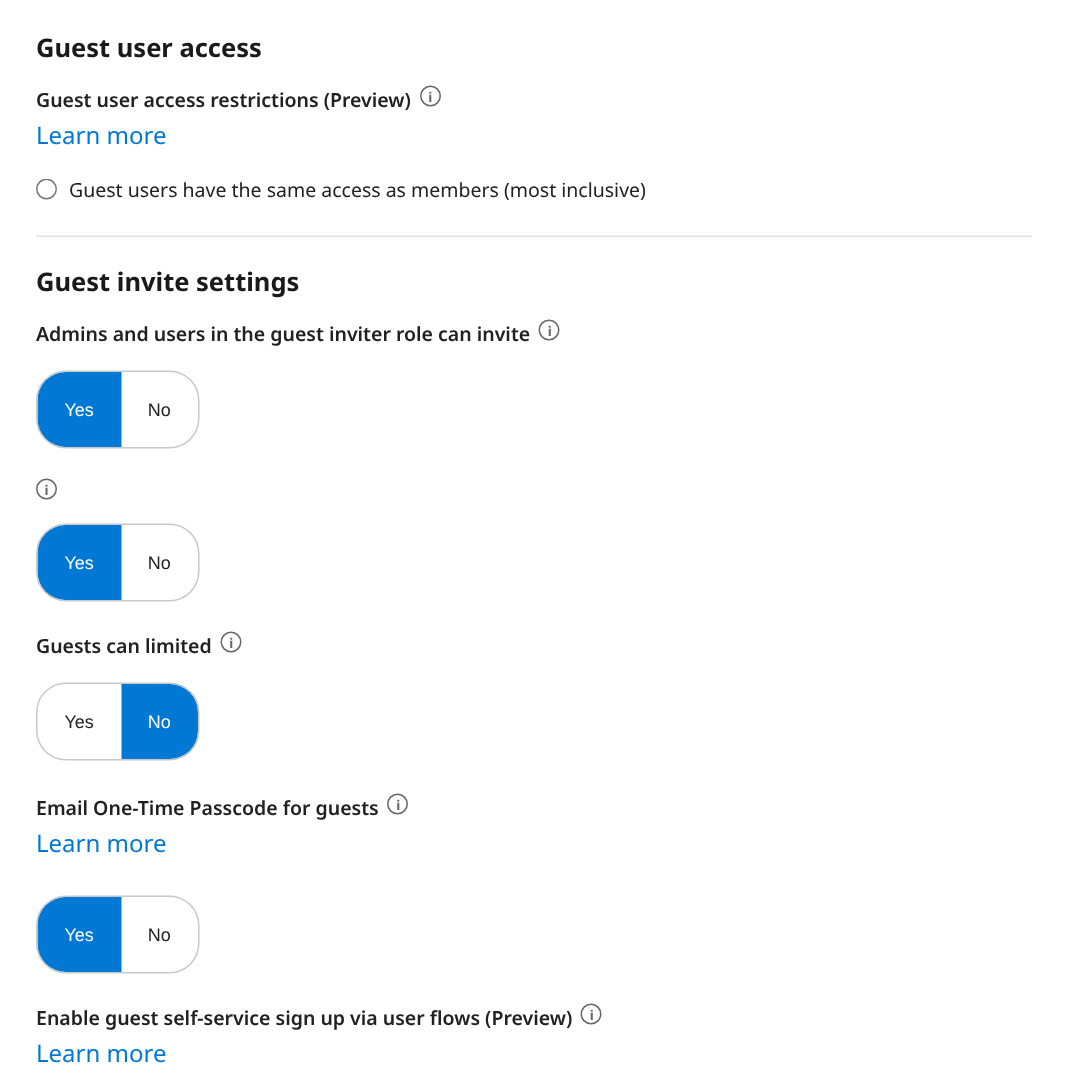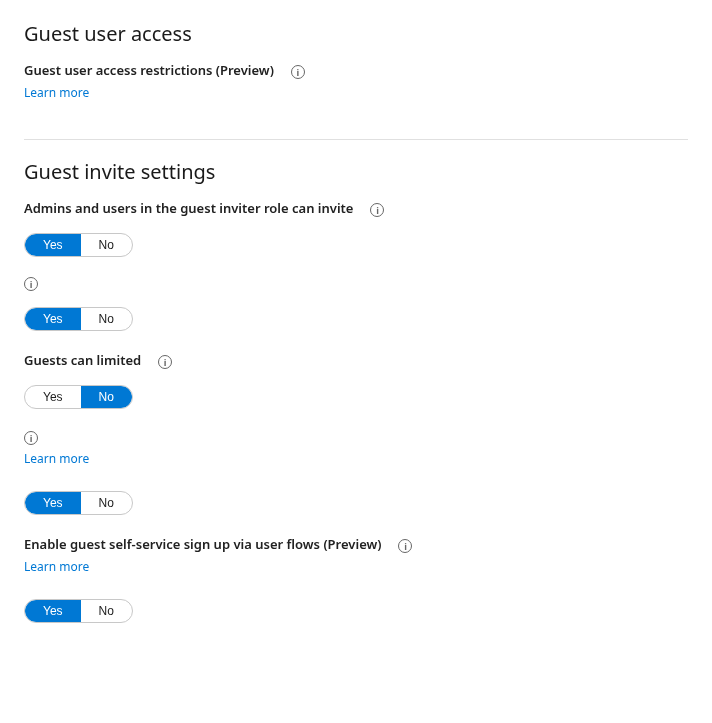--- a/index.html
+++ b/index.html
@@ -6,43 +6,43 @@
     body {
       font-family: 'Segoe UI', system-ui, sans-serif;
       font-size: 13px;
       color: #212121;
       background: #fff;
       padding: 20px 24px;
       max-width: 712px;
     }
 
     .section-title {
-      font-size: 20px;
-      font-weight: 400;
+      font-size: 17px;
+      font-weight: 700;
       color: #1a1a1a;
       margin-bottom: 14px;
     }
 
     .sub-section {
       margin-bottom: 22px;
     }
 
     .field-label {
       font-size: 13px;
       font-weight: 600;
       margin-bottom: 4px;
       display: flex;
-      align-items: flex-end;
-      gap: 17px;
+      align-items: flex-start;
+      gap: 6px;
     }
 
     .learn-more {
       color: #0078d4;
       text-decoration: none;
-      font-size: 12px;
+      font-size: 16px;
       display: inline-block;
       margin-bottom: 8px;
       font-weight: 400;
     }
 
     .radio-group {
       display: flex;
       flex-direction: column;
       gap: 6px;
       margin-top: 8px;
@@ -88,21 +88,21 @@
     
     .toggle-group {
       display: inline-flex;
       border: 1.5px solid #c8c8c8;
       border-radius: 20px;
       overflow: hidden;
       margin-top: 8px;
     }
 
     .toggle-btn {
-      padding: 4px 18px;
+      padding: 18px 18px;
       font-size: 12px;
       font-weight: 500;
       border: none;
       cursor: pointer;
       background: transparent;
       color: #212121;
       transition: background 0.15s, color 0.15s;
       border-radius: 0;
     }
 
@@ -138,20 +138,24 @@
   <div class="section-title">Guest user access</div>
 
   <div class="field-label">
     <span>Guest user access restrictions (Preview)</span>
     <span class="info-icon">i</span>
   </div>
 
   <a class="learn-more" href="#">Learn more</a>
 
   <div class="radio-group">
+    <label class="radio-item">
+      <input type="radio" name="guestAccess" style="">
+      <span>Guest users have the same access as members (most inclusive)</span>
+    </label>
   </div>
 </div>
 
 <hr class="divider">
 
 <div class="sub-section">
   <div class="section-title">Guest invite settings</div>
 
   <div class="invite-setting-block">
     <div class="field-label">
@@ -187,20 +191,21 @@
       <div class="toggle-group">
         <button class="toggle-btn">Yes</button>
         <button class="toggle-btn active-no">No</button>
       </div>
     </div>
   </div>
 </div>
 
 <div class="invite-setting-block">
   <div class="field-label">
+    <span>Email One-Time Passcode for guests</span>
     <span class="info-icon">i</span>
   </div>
   <a class="learn-more" href="#">Learn more</a>
   <div class="toggle-wrapper">
     <div class="toggle-group">
       <button class="toggle-btn active-yes">Yes</button>
       <button class="toggle-btn">No</button>
     </div>
   </div>
 </div>

